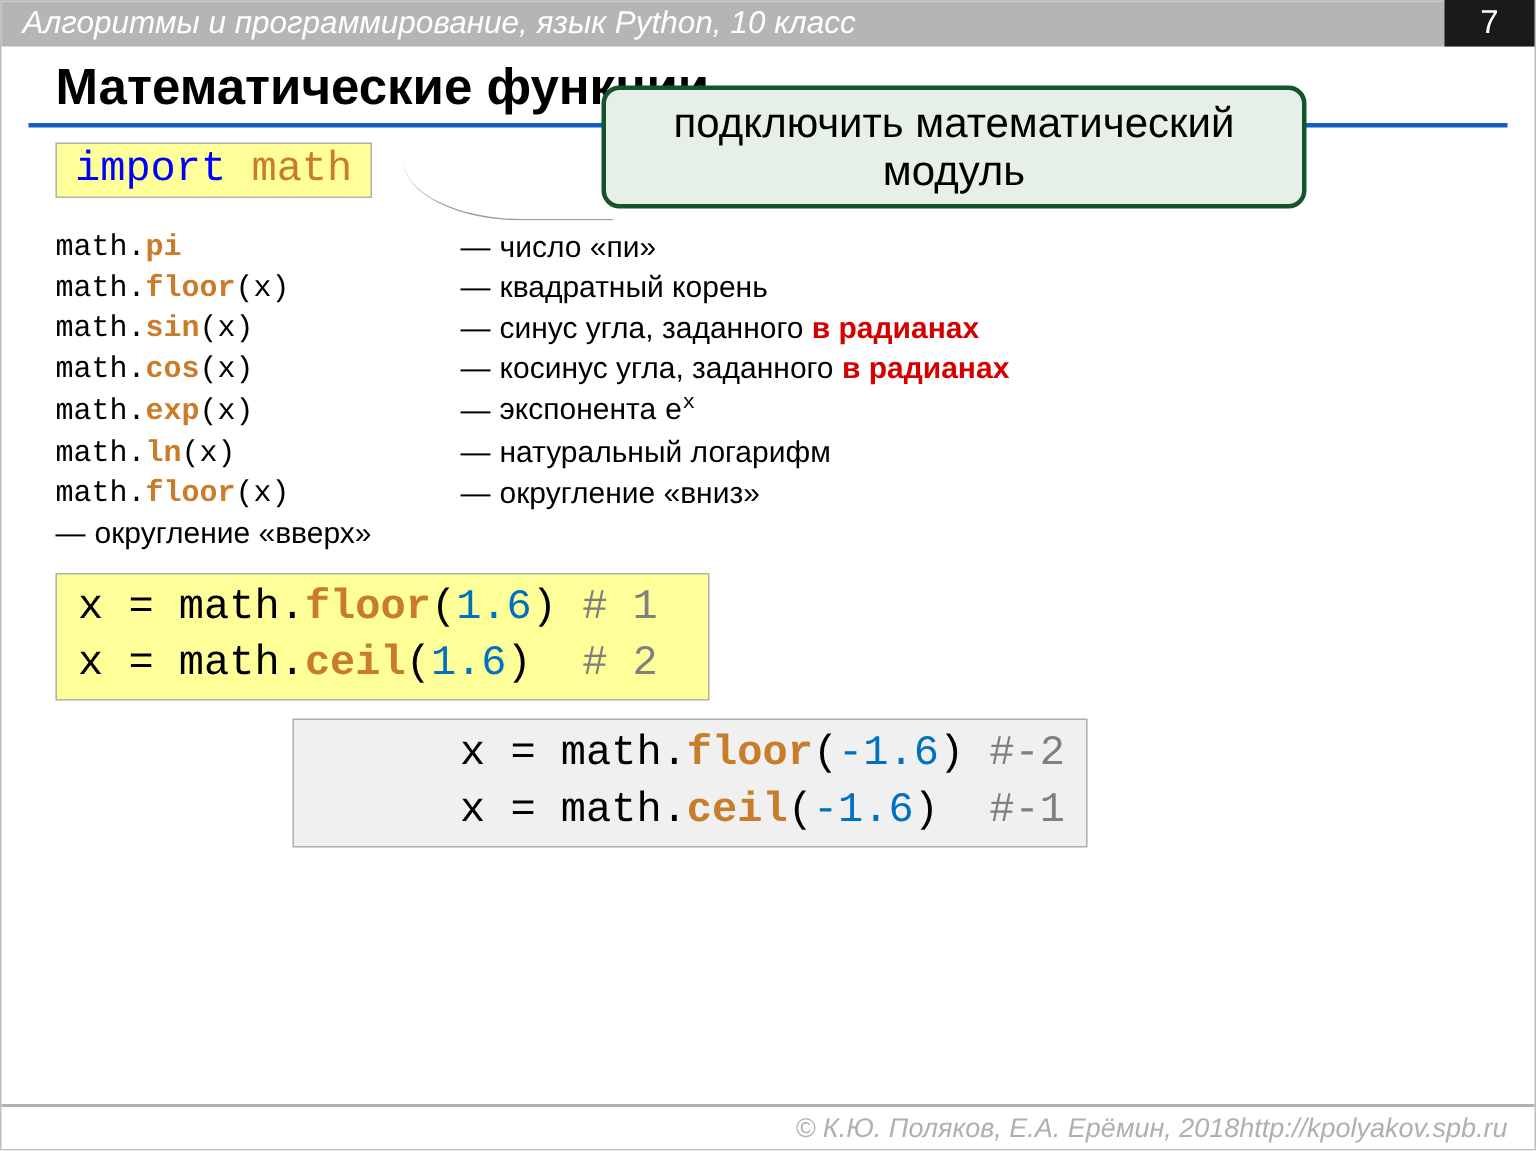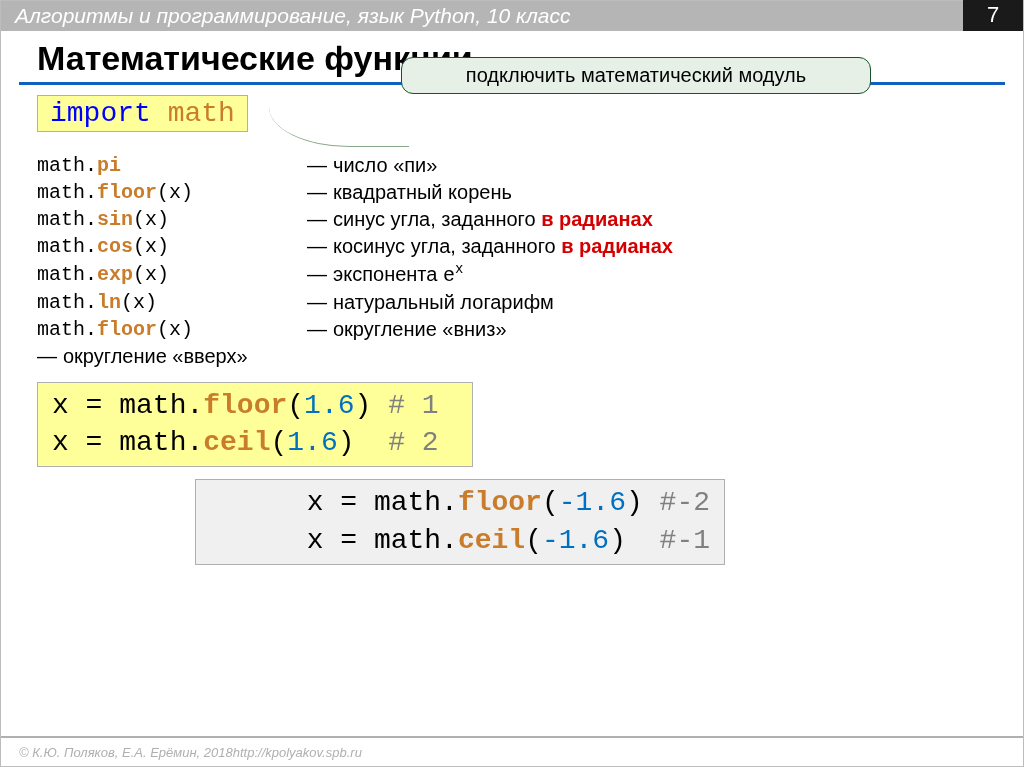--- a/index.html
+++ b/index.html
@@ -57,24 +57,24 @@
     font-size: 28px;
     margin-bottom: 6px;
   }
   .kw-import { color: #0000ff; }
   .kw-math   { color: #c97c2a; }
   .callout {
     position: absolute;
     top: -28px; left: 400px;
     width: 470px;
     background: #e6f0e6;
-    border: 1px solid #14532d;
+    border: 3px solid #14532d;
     border-radius: 12px;
     padding: 6px 10px;
-    font-size: 20px;
+    font-size: 28px;
     text-align: center;
     line-height: 1.15;
   }
   .callout-tail {
     position: absolute;
     top: 22px; left: 268px;
     width: 140px; height: 40px;
     border-bottom: 1px solid #8aa88a;
     border-bottom-left-radius: 80px 40px;
     border-left: none;
@@ -126,23 +126,23 @@
   .tok-par { color: #000; }
   .tok-num { color: #0070c0; }
   .tok-cmt { color: #808080; }
   .footer {
     position: absolute;
     left: 0; right: 0; bottom: 0;
     height: 30px;
     border-top: 2px solid #b0b0b0;
     color: #b0b0b0;
     font-style: italic;
-    font-size: 13px;
+    font-size: 18px;
     display: flex;
-    justify-content: flex-start;
+    justify-content: flex-end;
     align-items: center;
     padding: 0 18px;
   }
 </style>
 </head>
 <body>
 
 <div class="slide">
 
   <div class="topbar">

